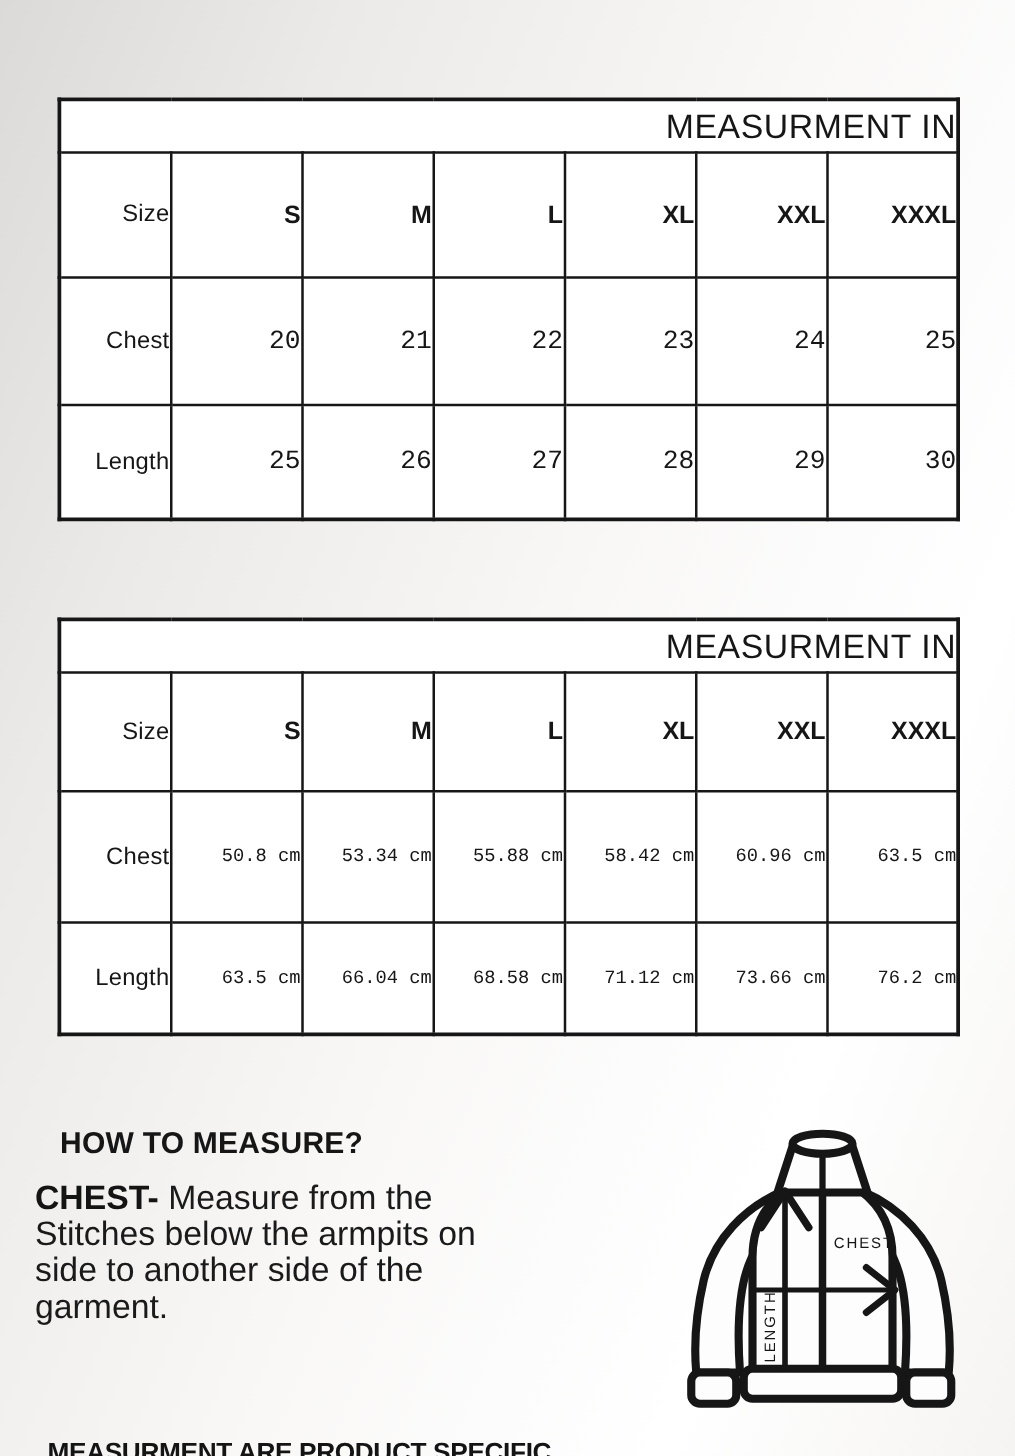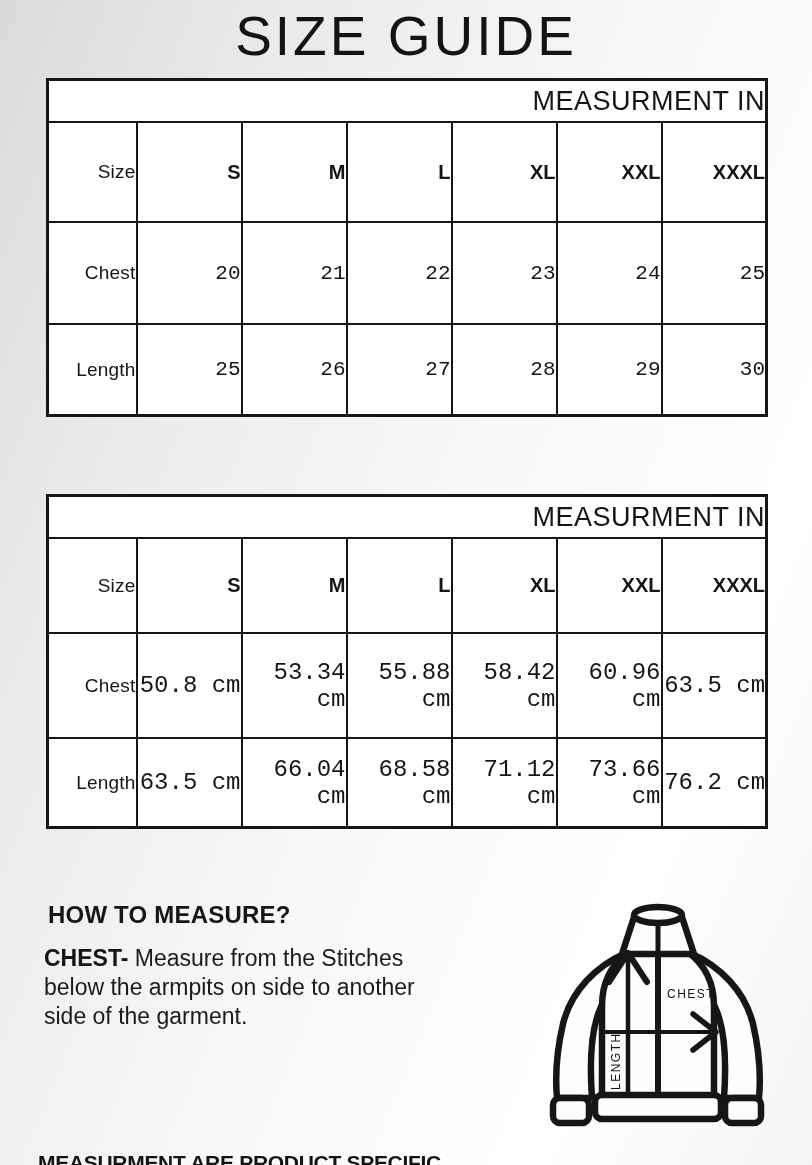--- a/index.html
+++ b/index.html
@@ -19,59 +19,58 @@
   }
   .t1 { top:78px; }
   .t2 { top:494px; }
   table.t td { border:2.5px solid #161616; text-align:right; vertical-align:middle; padding:0; }
   col.c0 { width:89px; }
   col.c  { width:105px; }
   td.hdr { font-size:27px; font-weight:500; letter-spacing:0.5px; }
   td.lbl { font-weight:400; font-size:19px; letter-spacing:0.2px; }
   td.s   { font-weight:700; font-size:20px; }
   td.v   { font-weight:400; font-size:21px;font-family:Liberation Mono, monospace; }
-  .t2 td.v { font-size:24px; }
+  .t2 td.v { font-size:15px; }
   .t1 tr.hr1 td { height:40px; }
   .t1 tr.hr2 td { height:46px; }
   .t1 tr.rsize td { height:98px; }
   .t1 tr.rchest td { height:100px; }
   .t1 tr.rlength td { height:89px; }
   .t2 tr.hr1 td { height:40px; }
   .t2 tr.hr2 td { height:47px; }
   .t2 tr.rsize td { height:93px; }
   .t2 tr.rchest td { height:103px; }
   .t2 tr.rlength td { height:87px; }
   .howto {
     position:absolute; left:48px; top:901px; margin:0;
     font-size:24px; font-weight:700; letter-spacing:0.2px;
   }
   .para {
-    position:absolute; left:44px; width:398px; margin:0;
-    font-size:23px; line-height:29px; font-weight:400; color:#1a1a1a;
+    position:absolute; left:28px; width:398px; margin:0;
+    font-size:27px; line-height:29px; font-weight:400; color:#1a1a1a;
   }
   .para b { font-weight:700; color:#141414; }
   .p1 { top:944px; }
   .p2 { top:1016px; }
   .note {
     position:absolute; left:38px; top:1151px;
     font-size:21px; font-weight:700; letter-spacing:-0.3px; color:#141414;
   }
   .jacket {
     position:absolute; left:548px; top:896px; width:256px; height:240px;
   }
   .jacket .ln { stroke:#161616; fill:#fdfdfd; stroke-width:6.5; stroke-linejoin:round; stroke-linecap:round; }
   .jacket .arrow { stroke:#161616; fill:none; stroke-linejoin:round; stroke-linecap:round; }
   .jacket text { font-family:"Liberation Sans", sans-serif; fill:#161616; font-size:12px; letter-spacing:1.5px; }
 </style>
 </head>
 <body>
 
 <div class="page">
 
-  <h1 class="title">SIZE GUIDE</h1>
 
   <table class="t t1">
     <colgroup>
         <col class="c0">
         <col class="c">
         <col class="c">
         <col class="c">
         <col class="c">
         <col class="c">
         <col class="c">

